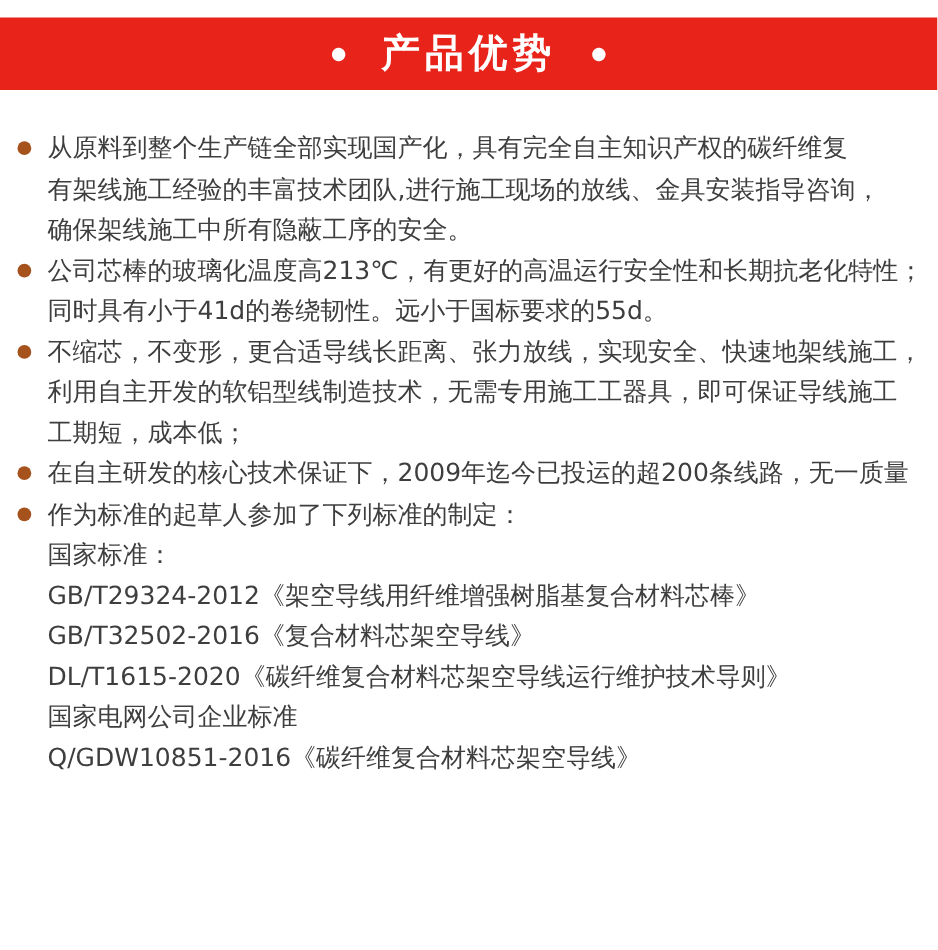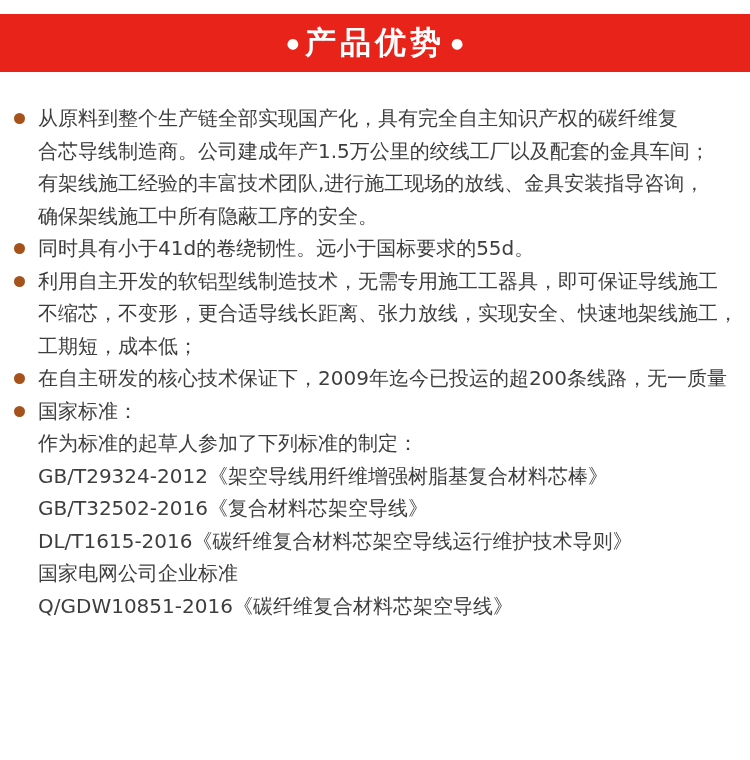--- a/index.html
+++ b/index.html
@@ -32,21 +32,21 @@
   .banner .dot {
     color: var(--banner-fg);
     font-size: 14px;
     line-height: 1;
   }
   .banner-title {
     color: var(--banner-fg);
     font-size: 31px;
     font-weight: bold;
     letter-spacing: 4px;
-    margin: 0 6px;
+    margin: 0 28px;
     white-space: nowrap;
   }
   .content {
     padding: 30px 6px 0 38px;
     box-sizing: border-box;
     width: 750px;
   }
   .item {
     position: relative;
   }
@@ -74,42 +74,42 @@
 <div class="page">
   <header class="banner">
     <span class="dot">●</span>
     <h1 class="banner-title">产品优势</h1>
     <span class="dot">●</span>
   </header>
   <main class="content">
       <div class="item">
         <span class="bullet"></span>
         <div class="line">从原料到整个生产链全部实现国产化，具有完全自主知识产权的碳纤维复</div>
-        <div class="line">合芯导线制造商。公司建成年产1.5万公里的绞线工厂以及配套的金具车间；</div>
         <div class="line">有架线施工经验的丰富技术团队,进行施工现场的放线、金具安装指导咨询，</div>
         <div class="line">确保架线施工中所有隐蔽工序的安全。</div>
       </div>
       <div class="item">
         <span class="bullet"></span>
+        <div class="line">公司芯棒的玻璃化温度高213℃，有更好的高温运行安全性和长期抗老化特性；</div>
         <div class="line">同时具有小于41d的卷绕韧性。远小于国标要求的55d。</div>
       </div>
       <div class="item">
         <span class="bullet"></span>
+        <div class="line">不缩芯，不变形，更合适导线长距离、张力放线，实现安全、快速地架线施工，</div>
         <div class="line">利用自主开发的软铝型线制造技术，无需专用施工工器具，即可保证导线施工</div>
-        <div class="line">不缩芯，不变形，更合适导线长距离、张力放线，实现安全、快速地架线施工，</div>
         <div class="line">工期短，成本低；</div>
       </div>
       <div class="item">
         <span class="bullet"></span>
         <div class="line">在自主研发的核心技术保证下，2009年迄今已投运的超200条线路，无一质量</div>
       </div>
       <div class="item">
         <span class="bullet"></span>
+        <div class="line">作为标准的起草人参加了下列标准的制定：</div>
         <div class="line">国家标准：</div>
-        <div class="line">作为标准的起草人参加了下列标准的制定：</div>
         <div class="line">GB/T29324-2012《架空导线用纤维增强树脂基复合材料芯棒》</div>
         <div class="line">GB/T32502-2016《复合材料芯架空导线》</div>
-        <div class="line">DL/T1615-2016《碳纤维复合材料芯架空导线运行维护技术导则》</div>
+        <div class="line">DL/T1615-2020《碳纤维复合材料芯架空导线运行维护技术导则》</div>
         <div class="line">国家电网公司企业标准</div>
         <div class="line">Q/GDW10851-2016《碳纤维复合材料芯架空导线》</div>
       </div>
     </main>
 </div>
 
 </body></html>

